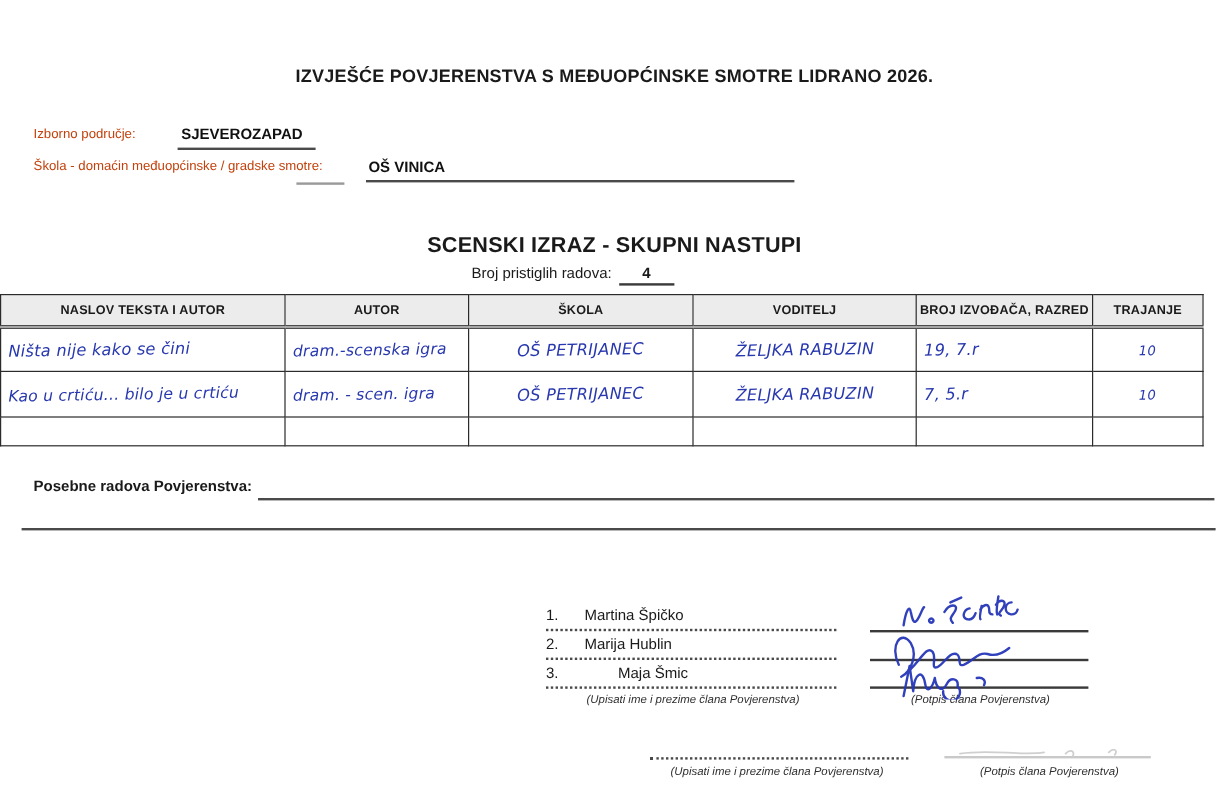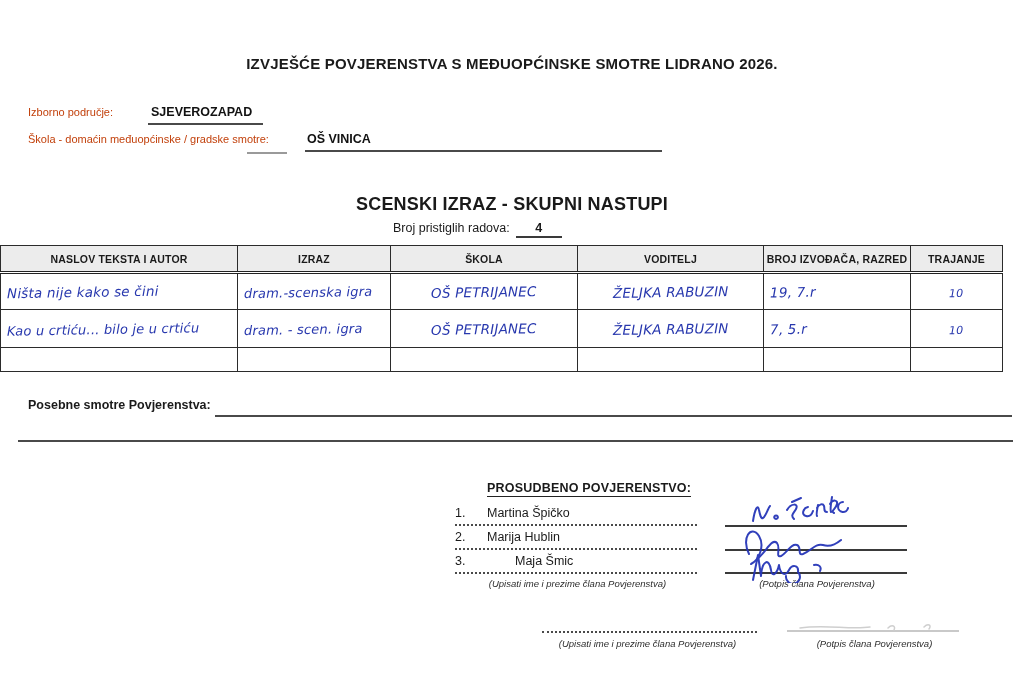--- a/index.html
+++ b/index.html
@@ -88,21 +88,21 @@
       <col style="width:237px">
         <col style="width:153px">
         <col style="width:187px">
       <col style="width:186px">
         <col style="width:147px">
         <col style="width:92px">
     </colgroup>
     <thead>
       <tr>
         <th>NASLOV TEKSTA I AUTOR</th>
-        <th>IZRAZ</th>
+        <th>AUTOR</th>
         <th>ŠKOLA</th>
         <th>VODITELJ</th>
         <th>BROJ IZVOĐAČA, RAZRED</th>
         <th>TRAJANJE</th>
       </tr>
     </thead>
     <tbody>
       <tr style="height:37px;">
         <td><span class="hand hand-md">Ništa nije kako se čini</span></td>
         <td><span class="hand hand-sm">dram.-scenska igra</span></td>
@@ -123,25 +123,24 @@
         <td><span></span></td>
         <td><span></span></td>
         <td><span></span></td>
         <td><span></span></td>
         <td><span></span></td>
         <td><span></span></td>
       </tr>
     </tbody>
   </table>
 
-  <span class="abs pohvale-label">Posebne smotre Povjerenstva:</span>
+  <span class="abs pohvale-label">Posebne radova Povjerenstva:</span>
   <div class="abs uline" style="top:415px;left:215px;width:797px;"></div>
   <div class="abs uline" style="top:440px;left:18px;width:995px;"></div>
 
-  <div class="abs committee-title">PROSUDBENO POVJERENSTVO:</div>
 
   <span class="abs member-num" style="top:506px;left:455px;">1.</span>
   <span class="abs member-name" style="top:506px;left:487px;">Martina Špičko</span>
   <div class="abs dotline" style="top:524px;left:455px;width:242px;"></div>
 
   <span class="abs member-num" style="top:530px;left:455px;">2.</span>
   <span class="abs member-name" style="top:530px;left:487px;">Marija Hublin</span>
   <div class="abs dotline" style="top:548px;left:455px;width:242px;"></div>
 
   <span class="abs member-num" style="top:554px;left:455px;">3.</span>

